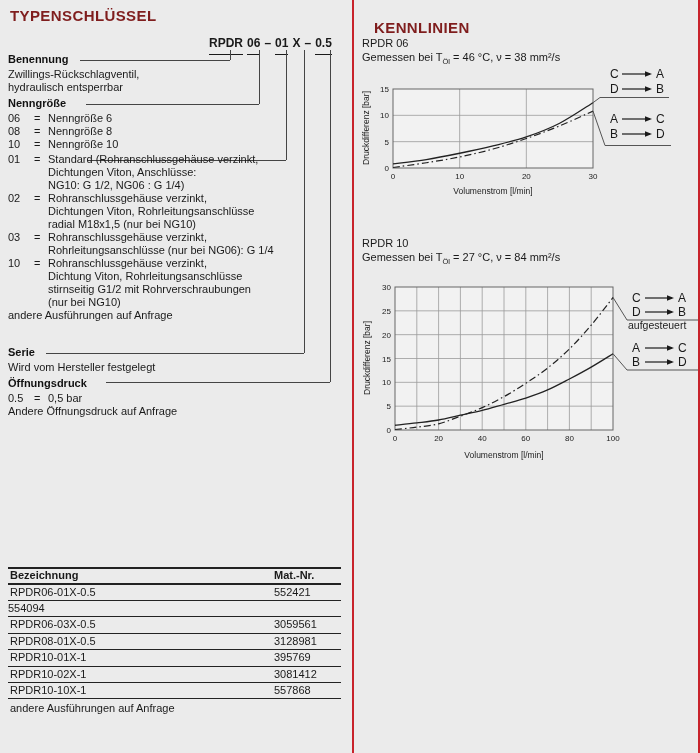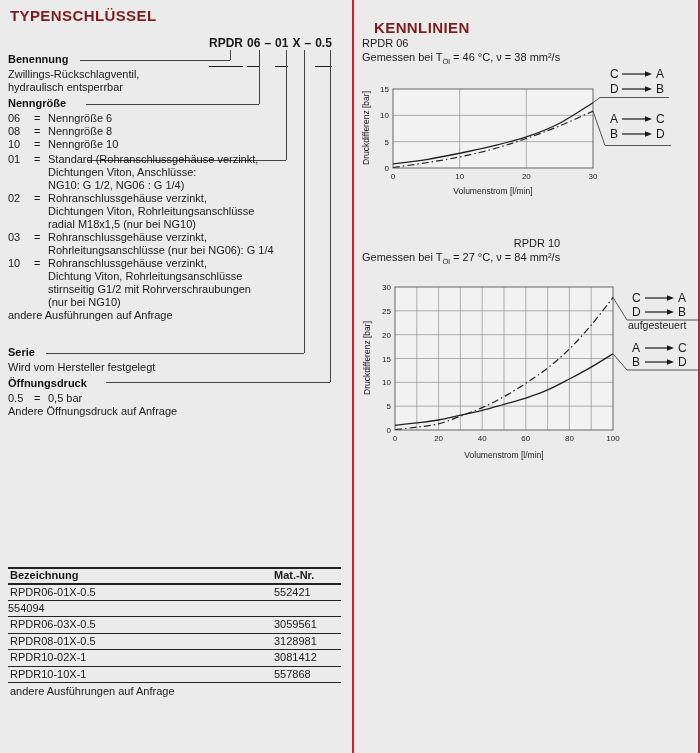--- a/index.html
+++ b/index.html
@@ -4,21 +4,21 @@
 <style>
   html,body{margin:0;padding:0;}
   body{width:700px;height:753px;background:#ebebeb;position:relative;overflow:hidden;
        font-family:"Liberation Sans","DejaVu Sans",sans-serif;color:#1a1a1a;}
   
   .red-divider{position:absolute;top:0;bottom:0;width:2px;background:#c8232b;}
   
   .col-title{position:absolute;font-size:15px;font-weight:bold;letter-spacing:.4px;color:#7f1d1d;}
   
   .code-row{position:absolute;left:209px;top:36px;display:flex;gap:4px;font-size:12px;font-weight:bold;}
-  .code-seg{padding-bottom:16px;}
+  .code-seg{padding-bottom:4px;}
   .code-seg.u{border-bottom:1.5px solid #1a1a1a;}
   
   .vline{position:absolute;width:0;border-left:1px solid #444;}
   .hline{position:absolute;height:0;border-top:1px solid #444;}
   
   .sec{position:absolute;left:8px;width:330px;font-size:11px;line-height:13px;}
   .sec-h{font-weight:bold;color:#111;margin-bottom:2px;}
   .sec-line{}
   .item{display:flex;}
   .item .k{width:26px;flex:none;}
@@ -153,20 +153,24 @@
         <div class="tbl-row">
           <span class="c2">554094</span>
         </div>
         <div class="tbl-row">
           <span class="c1">RPDR06-03X-0.5</span>
           <span class="c2">3059561</span>
         </div>
         <div class="tbl-row">
           <span class="c1">RPDR08-01X-0.5</span>
           <span class="c2">3128981</span>
+        </div>
+        <div class="tbl-row">
+          <span class="c1">RPDR10-01X-1</span>
+          <span class="c2">395769</span>
         </div>
         <div class="tbl-row">
           <span class="c1">RPDR10-02X-1</span>
           <span class="c2">3081412</span>
         </div>
         <div class="tbl-row">
           <span class="c1">RPDR10-10X-1</span>
           <span class="c2">557868</span>
         </div>
         <div class="tbl-footer">andere Ausführungen auf Anfrage</div>
@@ -214,21 +218,21 @@
         <polygon points="292,59 285,56.2 285,61.8" fill="#1a1a1a"></polygon>
         <text x="296" y="63" class="leg">C</text>
         <text x="250" y="78" class="leg">B</text>
         <line x1="262" y1="74" x2="290" y2="74" stroke="#1a1a1a" stroke-width="1.2"></line>
         <polygon points="292,74 285,71.2 285,76.8" fill="#1a1a1a"></polygon>
         <text x="296" y="78" class="leg">D</text>
         <line x1="245" y1="85.5" x2="311" y2="85.5" stroke="#555" stroke-width="1"></line>
         <line x1="245" y1="85.5" x2="233" y2="51.11999999999999" stroke="#555" stroke-width="1"></line>
       </svg>
 
-    <div class="chart-head" style="left:362px;top:236px;text-align:right;">
+    <div class="chart-head" style="left:362px;top:236px;">
       <div>RPDR 10</div>
       <div class="chart-sub"><span>Gemessen bei T</span><sub>Öl</sub><span> = 27 °C, ν = 84 mm²/s</span></div>
     </div>
     <svg id="chart-rpdr10" class="chart" style="left:360px;top:280px;" width="340" height="190">
         <rect x="35" y="7" width="218" height="143" fill="#f2f2f2"></rect>
         <line x1="56.8" y1="150" x2="56.8" y2="7" stroke="#9a9a9a" stroke-width="0.8"></line>
         <line x1="78.6" y1="150" x2="78.6" y2="7" stroke="#9a9a9a" stroke-width="0.8"></line>
         <line x1="100.39999999999999" y1="150" x2="100.39999999999999" y2="7" stroke="#9a9a9a" stroke-width="0.8"></line>
         <line x1="122.2" y1="150" x2="122.2" y2="7" stroke="#9a9a9a" stroke-width="0.8"></line>
         <line x1="144" y1="150" x2="144" y2="7" stroke="#9a9a9a" stroke-width="0.8"></line>

